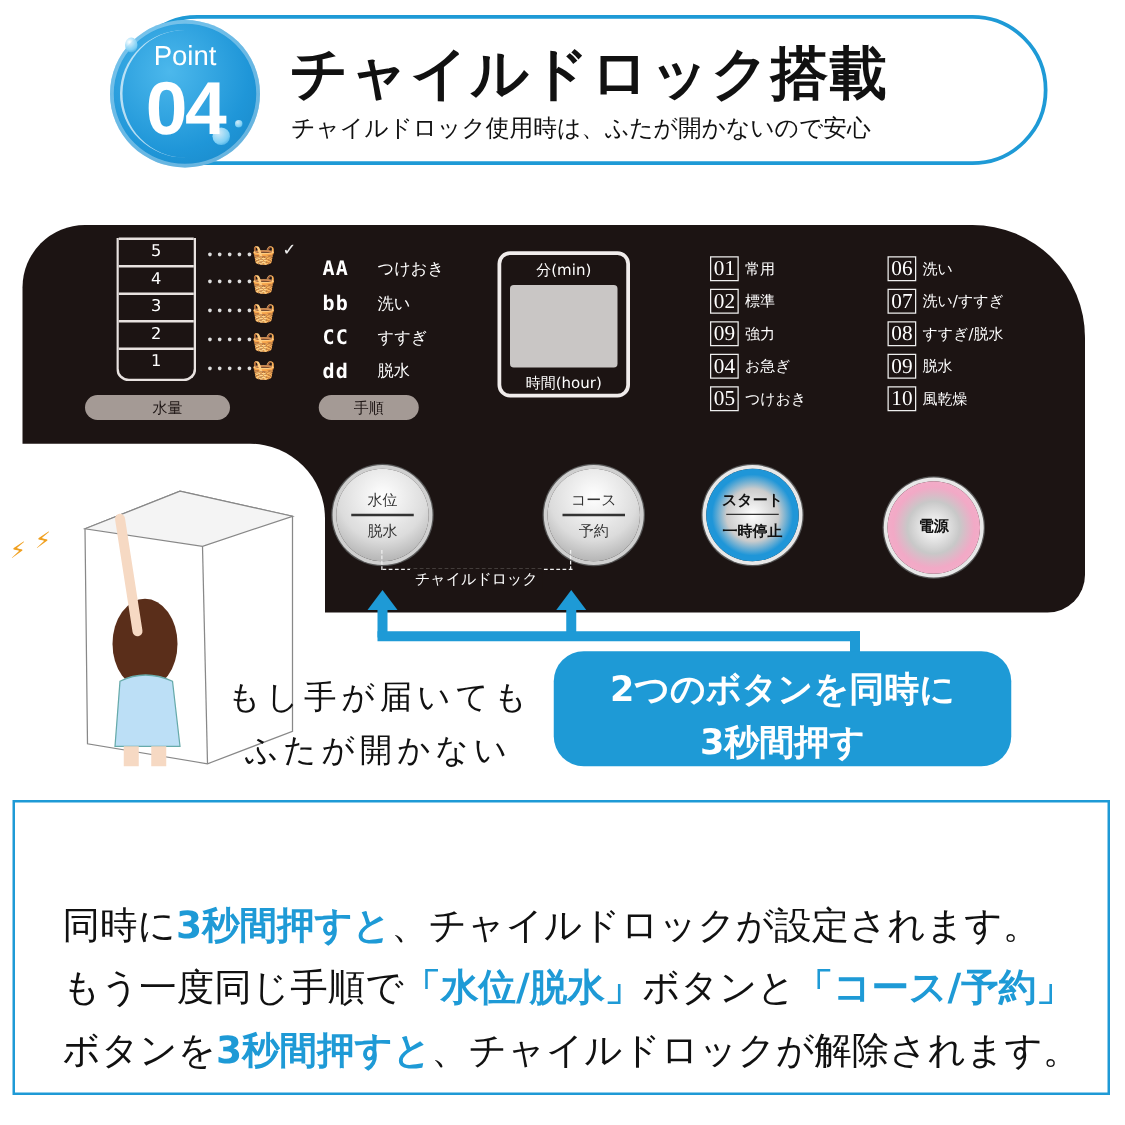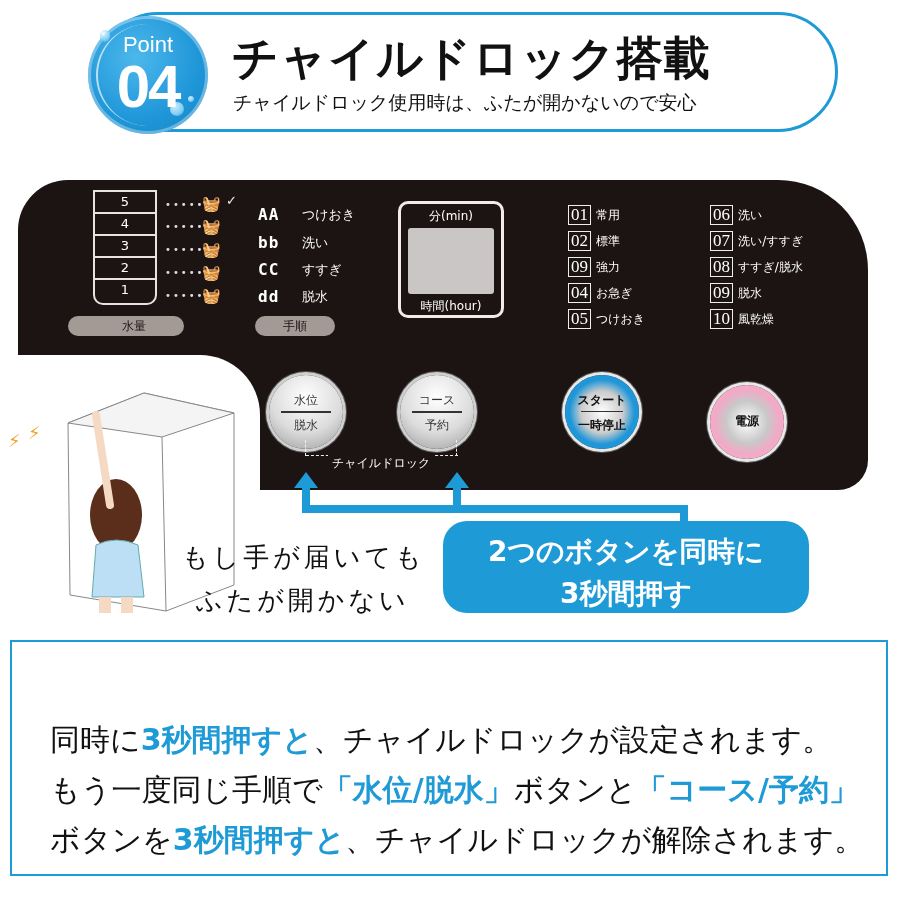--- a/index.html
+++ b/index.html
@@ -193,21 +193,21 @@
 <div class="course" style="left:710px;top:309px;">
     <span class="n">10</span>
     <span>風乾燥</span>
   </div>
 
 <div class="btn" style="left:269px;top:375px;">
   <div class="top">水位</div>
   <div class="bar"></div>
   <div class="bot">脱水</div>
 </div>
-<div class="btn" style="left:400px;top:375px;">
+<div class="btn" style="left:438px;top:375px;">
   <div class="top">コース</div>
   <div class="bar"></div>
   <div class="bot">予約</div>
 </div>
 <div class="btn start" style="left:565px;top:375px;">
   <div class="top">スタート</div>
   <div class="bar" style="left:16px;right:16px;height:1px;"></div>
   <div class="bot">一時停止</div>
 </div>
 <div class="btn power" style="left:710px;top:375px;margin-top:10px;">

